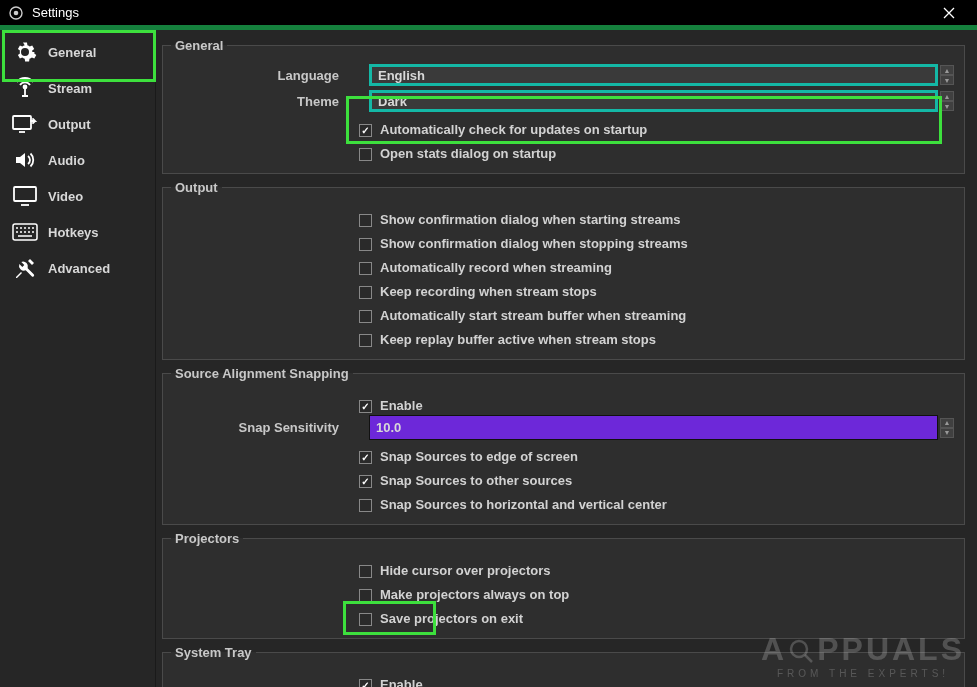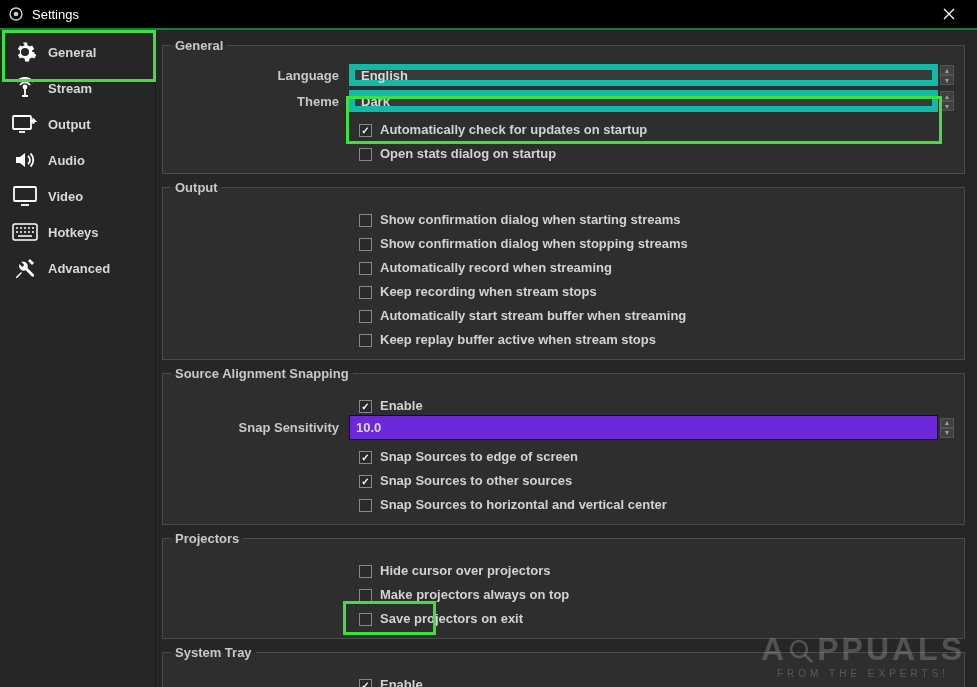--- a/index.html
+++ b/index.html
@@ -1,39 +1,39 @@
 <!DOCTYPE html>
 <html><head>
 <meta charset="utf-8">
 <style>
 * { margin: 0; padding: 0; box-sizing: border-box; font-family: "Segoe UI", Arial, sans-serif; }
 body { width: 977px; height: 687px; background: #1e1e1e; color: #d8d8d8; font-size: 13px; overflow: hidden; position: relative; }
 
-.titlebar { height: 30px; background: #000; display: flex; align-items: center; padding: 0 8px; color: #fff; border-bottom: 2px solid #15803d; }
+.titlebar { height: 30px; background: #000; display: flex; align-items: center; padding: 0 8px; color: #fff; border-bottom: 5px solid #15803d; }
 .titlebar .app-icon { width: 16px; height: 16px; margin-right: 8px; display:flex; align-items:center; justify-content:center; }
 .titlebar .title { flex: 1; font-size: 13px; }
 .titlebar .close { width: 40px; height: 30px; display:flex; align-items:center; justify-content:center; color:#fff; font-size: 14px; }
 
 .main { display: flex; height: calc(100% - 30px); font-weight: bold; }
 
 .sidebar { width: 156px; background: #262626; border-right: 1px solid #1a1a1a; display: flex; flex-direction: column; padding-top: 4px; position: relative; }
 .nav-item { display: flex; align-items: center; height: 36px; padding: 0 12px; cursor: pointer; color: #d8d8d8; }
 .nav-item .icon { width: 26px; height: 26px; margin-right: 10px; display:flex; align-items:center; justify-content:center; color:#fff; }
 .nav-item.active {}
 
 .content { flex: 1; background: #262626; overflow-y: auto; padding: 8px 12px 12px 6px; }
 
 fieldset.section { border: 1px solid #4a4a4a; background: #2e2e2e; margin-bottom: 6px; padding: 8px 10px 10px 10px; }
 fieldset.section legend { color: #c8c8c8; font-size: 13px; padding: 0 4px; margin-left: -2px; }
 
-.row { display: flex; align-items: center; min-height: 24px; margin: 2px 0; }
+.row { display: flex; align-items: center; min-height: 24px; margin: 2px 0; gap: 20px; }
 .label { width: 176px; text-align: right; padding-right: 10px; color: #c8c8c8; font-size: 13px; }
 .control { flex: 1; display:flex; align-items:center; }
 
-.select { flex:1; height: 22px; background: #3a3a3a; border: 6px solid #14b8a6; color: #d8d8d8; padding: 0 6px; display:flex; align-items:center; justify-content: space-between; font-size: 13px; }
+.select { flex:1; height: 22px; background: #3a3a3a; border: 3px solid #14b8a6; color: #d8d8d8; padding: 0 6px; display:flex; align-items:center; justify-content: space-between; font-size: 13px; }
 .spinner { display:flex; flex-direction:column; margin-left:2px; }
 .spinbtn { width:14px; height:10px; background:#404040; border:1px solid #555; display:flex; align-items:center; justify-content:center; color:#999; font-size:7px; line-height:1; }
 
 .input { flex:1; height: 25px; background: #6d28d9; border: 1px solid #111; color: #d8d8d8; padding: 0 6px; display:flex; align-items:center; font-size:13px; }
 
 .checkbox-row { display:flex; align-items:flex-end; min-height: 22px; margin: 2px 0; padding-left: 186px; }
 .chk { width: 13px; height: 13px; border: 1px solid #888; background: #2a2a2a; margin-right: 8px; display:flex; align-items:center; justify-content:center; flex-shrink:0; }
 .chk.checked { background:#2a2a2a; }
 .chk.checked::after { content:"✓"; color:#fff; font-size:10px; line-height:1; font-weight:bold; }
 .chk-label { color:#d2d2d2; font-size:13px; }

